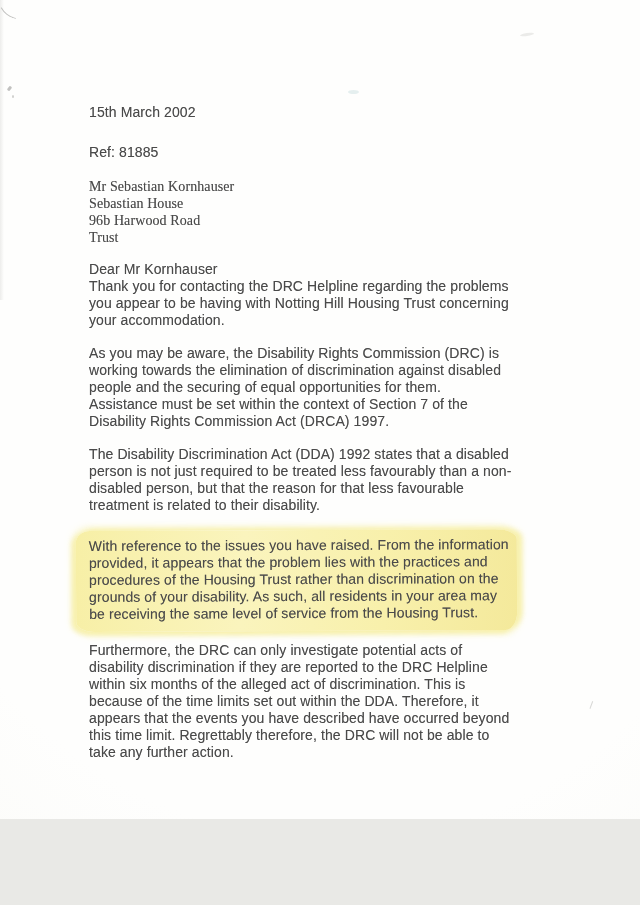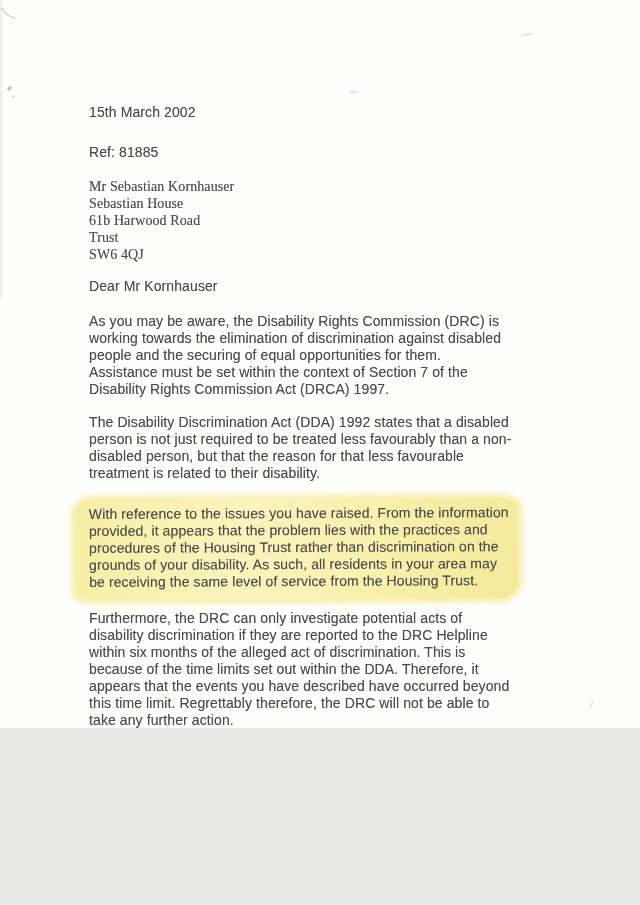--- a/index.html
+++ b/index.html
@@ -3,21 +3,21 @@
 <meta charset="utf-8">
 <style>
   html, body {
     margin: 0;
     padding: 0;
     background: #e9e9e6;
   }
   .page {
     position: relative;
     width: 640px;
-    height: 728px;
+    height: 819px;
     margin: 0;
     overflow: hidden;
     background:
       radial-gradient(ellipse 130% 110% at 52% 42%, #fefefd 55%, #fafaf7 82%, #f3f3ef 100%);
     font-family: "Liberation Sans", "DejaVu Sans", sans-serif;
   }
   .letter {
     position: absolute;
     left: 89px;
     top: 104px;
@@ -25,21 +25,21 @@
     font-size: 14px;
     line-height: 17px;
     color: #4a4a4a;
     text-shadow: 0 0 0.6px rgba(80,80,80,0.45);
     letter-spacing: 0.1px;
   }
   .block { margin: 0; }
   .date-line     { margin-bottom: 23px; }
   .ref-line      { margin-bottom: 17px; }
   .address-block { margin-bottom: 15px; font-family: Liberation Serif, serif; }
-  .salutation    { margin-bottom: 18px; }
+  .salutation    { }
   .para {
     white-space: pre-line;
     margin: 0 0 16px 0;
   }
   .para.highlighted {
     width: fit-content;
     background: linear-gradient(94deg, #f7efa6 0%, #faf4bd 38%, #f8f0ab 70%, #f4e99b 100%);
     padding: 7px 8px 9px 13px;
     margin: 0 0 11px -13px;
     border-radius: 14px 22px 12px 18px / 12px 10px 18px 10px;
@@ -85,27 +85,29 @@
 
   <div class="letter">
 
     <div class="block date-line">15th March 2002</div>
 
     <div class="block ref-line">Ref: 81885</div>
 
     <div class="block address-block">
       <div>Mr Sebastian Kornhauser</div>
       <div>Sebastian House</div>
-      <div>61b Harwood Road</div>
+      <div>96b Harwood Road</div>
       <div>Trust</div>
-      <div>SW6 4QJ</div>
     </div>
 
     <div class="block salutation">Dear Mr Kornhauser</div>
 
+    <div class="para">Thank you for contacting the DRC Helpline regarding the problems
+you appear to be having with Notting Hill Housing Trust concerning
+your accommodation.</div>
 
     <div class="para">As you may be aware, the Disability Rights Commission (DRC) is
 working towards the elimination of discrimination against disabled
 people and the securing of equal opportunities for them.
 Assistance must be set within the context of Section 7 of the
 Disability Rights Commission Act (DRCA) 1997.</div>
 
     <div class="para">The Disability Discrimination Act (DDA) 1992 states that a disabled
 person is not just required to be treated less favourably than a non-
 disabled person, but that the reason for that less favourable

